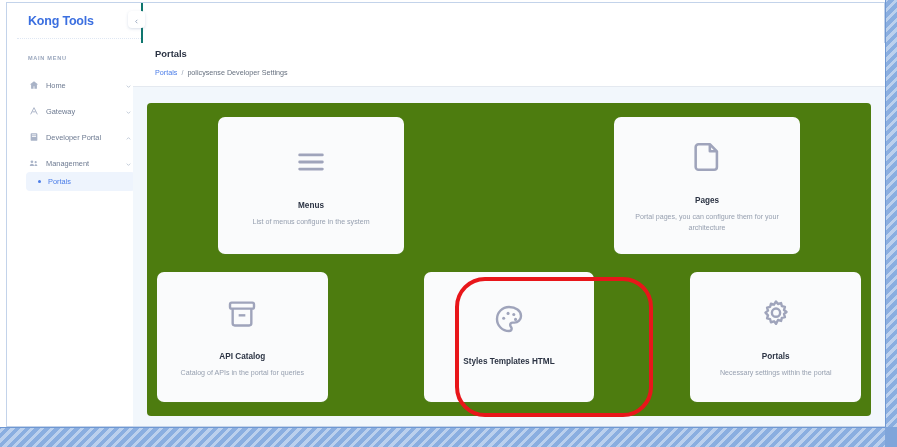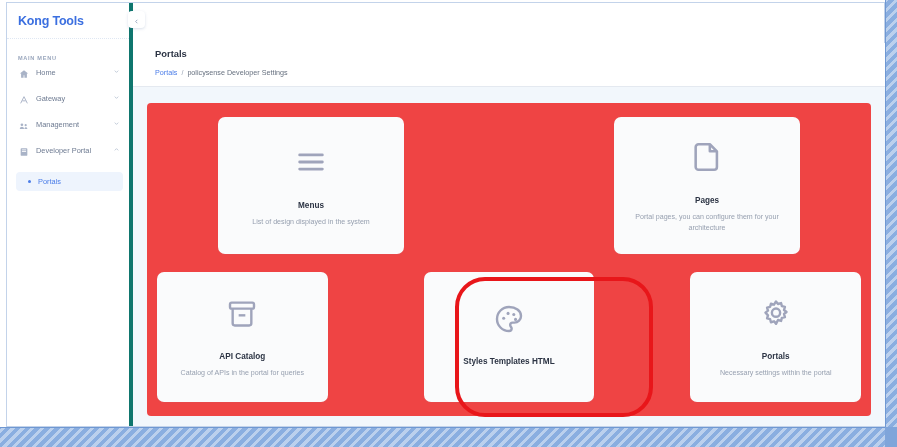--- a/index.html
+++ b/index.html
@@ -55,24 +55,24 @@
   .scroll-corner {
     position: absolute;
     right: 0; bottom: 0;
     width: 12px; height: 20px;
     background: #7fa5da;
   }
 
   
   .sidebar {
     position: absolute;
-    left: 7px; top: 3px;
+    left: 17px; top: 3px;
     width: 126px; height: 423px;
     background: #ffffff;
-    border-right: 4px solid #0f766e;
+    border-right: 2px solid #0f766e;
   }
   .brand {
     height: 36px;
     display: flex;
     align-items: center;
     padding-left: 11px;
     border-bottom: 1px dotted #dfe7f3;
   }
   .brand-text {
     font-size: 12.5px;
@@ -83,21 +83,21 @@
   .menu-label {
     font-size: 5.6px;
     letter-spacing: 0.7px;
     color: #9aa7bd;
     font-weight: 600;
     padding: 16px 0 7px 11px;
     text-transform: uppercase;
   }
   .nav-item {
     display: flex;
-    align-items: flex-start;
+    align-items: flex-end;
     height: 22px;
     padding: 0 9px 0 11px;
     cursor: pointer;
     margin-bottom: 4px;
   }
   .nav-ico {
     width: 11px; height: 11px;
     flex: 0 0 11px;
     display: flex; align-items: center; justify-content: center;
     color: #a9b3c7;
@@ -193,21 +193,21 @@
   
   .content {
     position: absolute;
     left: 133px; top: 87px;
     width: 752px; height: 339px;
     background: #f2f7fc;
     padding: 16px 14px 10px 14px;
   }
   .panel {
     width: 100%; height: 100%;
-    background: #ef4444;
+    background: #4d7c0f;
     border-radius: 4px;
     display: flex;
     flex-direction: column;
     justify-content: center;
     gap: 18px;
     padding: 6px 10px;
   }
   .row {
     display: flex;
     justify-content: center;
@@ -302,46 +302,46 @@
       <span class="chev">
         <svg width="7" height="7" viewBox="0 0 24 24" fill="none" stroke="currentColor" stroke-width="3">
             <path d="M6 9l6 6 6-6"></path>
           </svg>
       </span>
     </div>
 
     <div class="nav-item">
       <span class="nav-ico">
         <svg width="10" height="10" viewBox="0 0 24 24" fill="currentColor">
+            <rect x="4" y="3" width="16" height="18" rx="2"></rect>
+            <rect x="7" y="6" width="10" height="2" fill="#ffffff"></rect>
+            <rect x="7" y="10" width="10" height="2" fill="#ffffff"></rect>
+          </svg>
+      </span>
+      <span class="nav-text">Developer Portal</span>
+      <span class="chev">
+        <svg width="7" height="7" viewBox="0 0 24 24" fill="none" stroke="currentColor" stroke-width="3">
+            <path d="M18 15l-6-6-6 6"></path>
+          </svg>
+      </span>
+    </div>
+
+    <div class="nav-item">
+      <span class="nav-ico">
+        <svg width="10" height="10" viewBox="0 0 24 24" fill="currentColor">
             <circle cx="7" cy="9" r="3.2"></circle>
             <circle cx="16" cy="10" r="2.6"></circle>
             <path d="M2 19c0-3 2.4-5 5-5s5 2 5 5z"></path>
             <path d="M13 19c0-2.4 1.6-4 3.5-4S20 16.6 20 19z"></path>
           </svg>
       </span>
       <span class="nav-text">Management</span>
       <span class="chev">
         <svg width="7" height="7" viewBox="0 0 24 24" fill="none" stroke="currentColor" stroke-width="3">
             <path d="M6 9l6 6 6-6"></path>
-          </svg>
-      </span>
-    </div>
-
-    <div class="nav-item">
-      <span class="nav-ico">
-        <svg width="10" height="10" viewBox="0 0 24 24" fill="currentColor">
-            <rect x="4" y="3" width="16" height="18" rx="2"></rect>
-            <rect x="7" y="6" width="10" height="2" fill="#ffffff"></rect>
-            <rect x="7" y="10" width="10" height="2" fill="#ffffff"></rect>
-          </svg>
-      </span>
-      <span class="nav-text">Developer Portal</span>
-      <span class="chev">
-        <svg width="7" height="7" viewBox="0 0 24 24" fill="none" stroke="currentColor" stroke-width="3">
-            <path d="M18 15l-6-6-6 6"></path>
           </svg>
       </span>
     </div>
 
     <div class="subitem">
       <span class="sub-dot"></span>
       <span class="sub-text">Portals</span>
     </div>
   </div>
 
@@ -370,21 +370,21 @@
 
         <div class="card card-top">
           <span class="card-ico">
             <svg width="34" height="34" viewBox="0 0 24 24" fill="none" stroke="currentColor" stroke-width="2" stroke-linecap="round">
                 <path d="M4 7h16"></path>
                 <path d="M4 12h16"></path>
                 <path d="M4 17h16"></path>
               </svg>
           </span>
           <div class="card-title">Menus</div>
-          <div class="card-desc">List of design displayed in the system</div>
+          <div class="card-desc">List of menus configure in the system</div>
         </div>
 
         <div class="card card-top">
           <span class="card-ico">
             <svg width="34" height="34" viewBox="0 0 24 24" fill="none" stroke="currentColor" stroke-width="1.8" stroke-linejoin="round">
                 <path d="M6 3h8l5 5v11a2 2 0 0 1-2 2H6a2 2 0 0 1-2-2V5a2 2 0 0 1 2-2z"></path>
                 <path d="M14 3v5h5"></path>
               </svg>
           </span>
           <div class="card-title">Pages</div>

